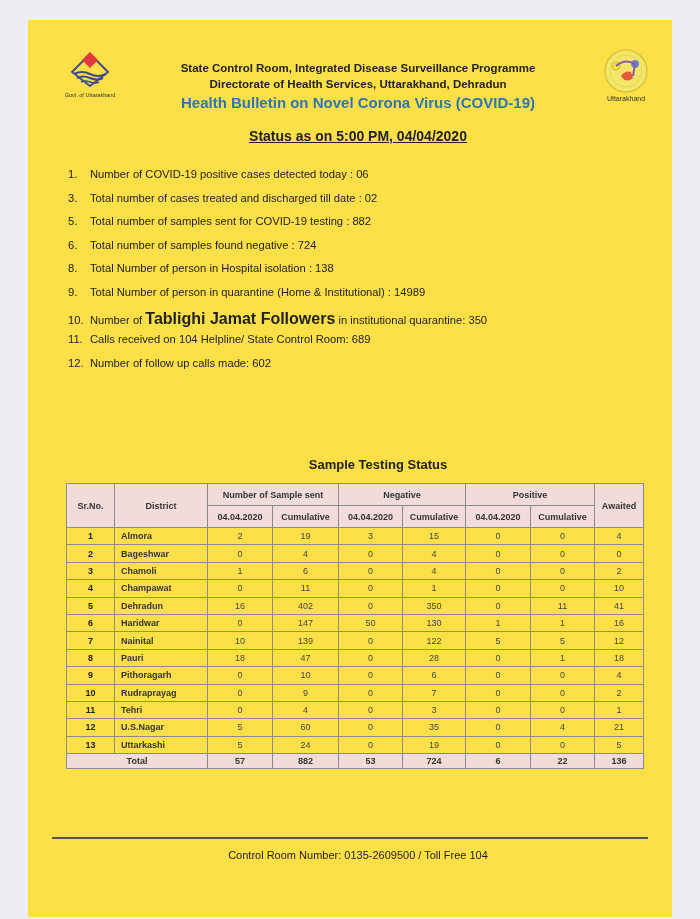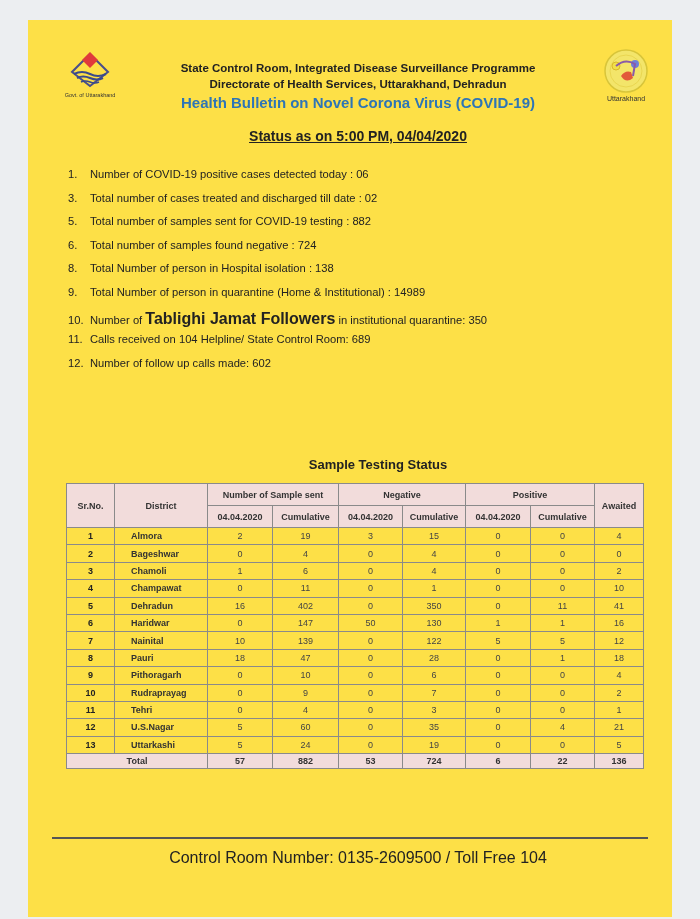--- a/index.html
+++ b/index.html
@@ -21,24 +21,24 @@
   .stats .num{display:inline-block;width:22px;}
   .stats b{font-size:16px;}
   .tbl-title{position:absolute;left:200px;width:300px;top:437px;text-align:center;font-size:13px;font-weight:bold;}
   table{position:absolute;left:38px;top:463px;border-collapse:collapse;table-layout:fixed;font-size:9px;}
   td,th{border:1px solid #8a8a8a;padding:0;text-align:center;}
   th{background:#f2dcdb;font-weight:bold;color:#333;}
   .hr1 th{height:21px;}
   .hr2 th{height:21px;margin-top:29px;}
   tbody td{height:16.4px;color:#444;}
   td.sr{font-weight:bold;color:#222;}
-  td.dist{text-align:left;padding-left:16px;font-weight:bold;color:#333;}
+  td.dist{text-align:left;padding-left:6px;font-weight:bold;color:#333;}
   tr.total td{background:#f2dcdb;font-weight:bold;color:#333;height:14px;}
   .rule{position:absolute;left:24px;width:596px;top:817px;height:2px;background:#555;}
-  .foot{position:absolute;left:100px;width:460px;text-align:center;font-size:16px;color:#222;}
+  .foot{position:absolute;left:100px;width:460px;text-align:center;font-size:11px;color:#222;}
   .f1{top:829px;}
   .f2{top:845px;}
 </style>
 </head>
 <body>
 
 <div class="page">
 
   <div class="logo-left">
     <svg width="44" height="40" viewBox="0 0 44 40">

